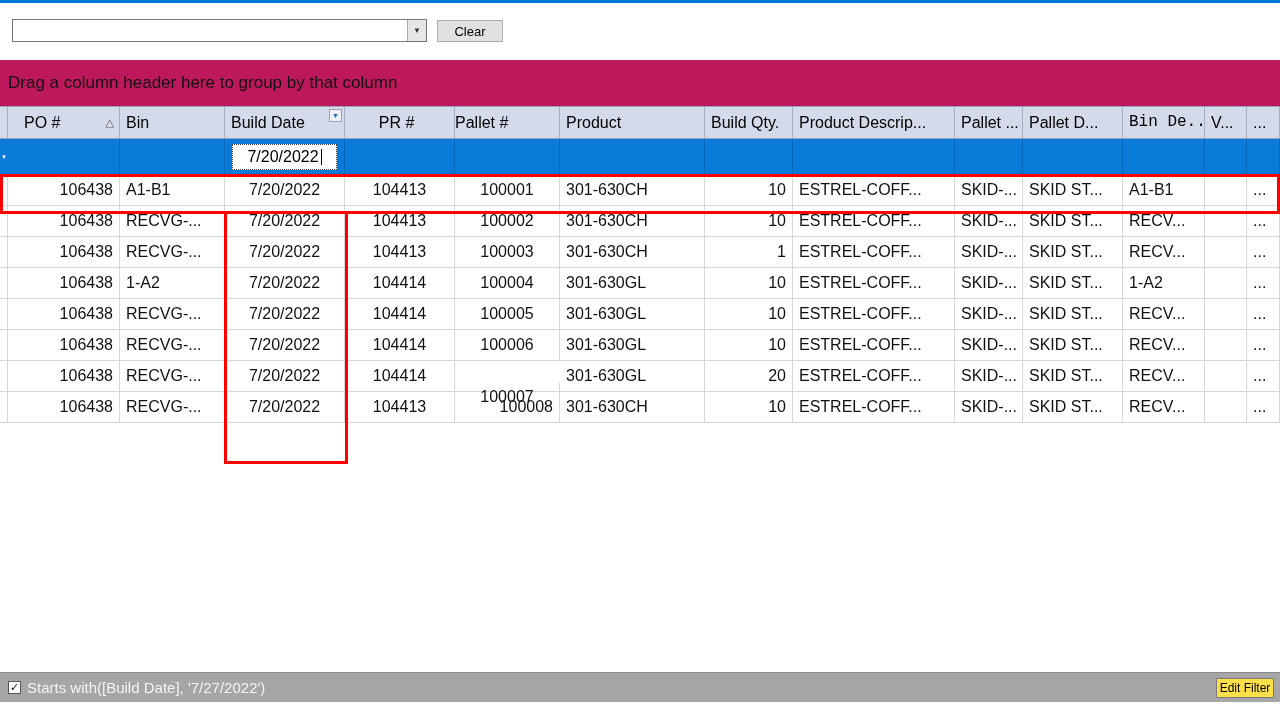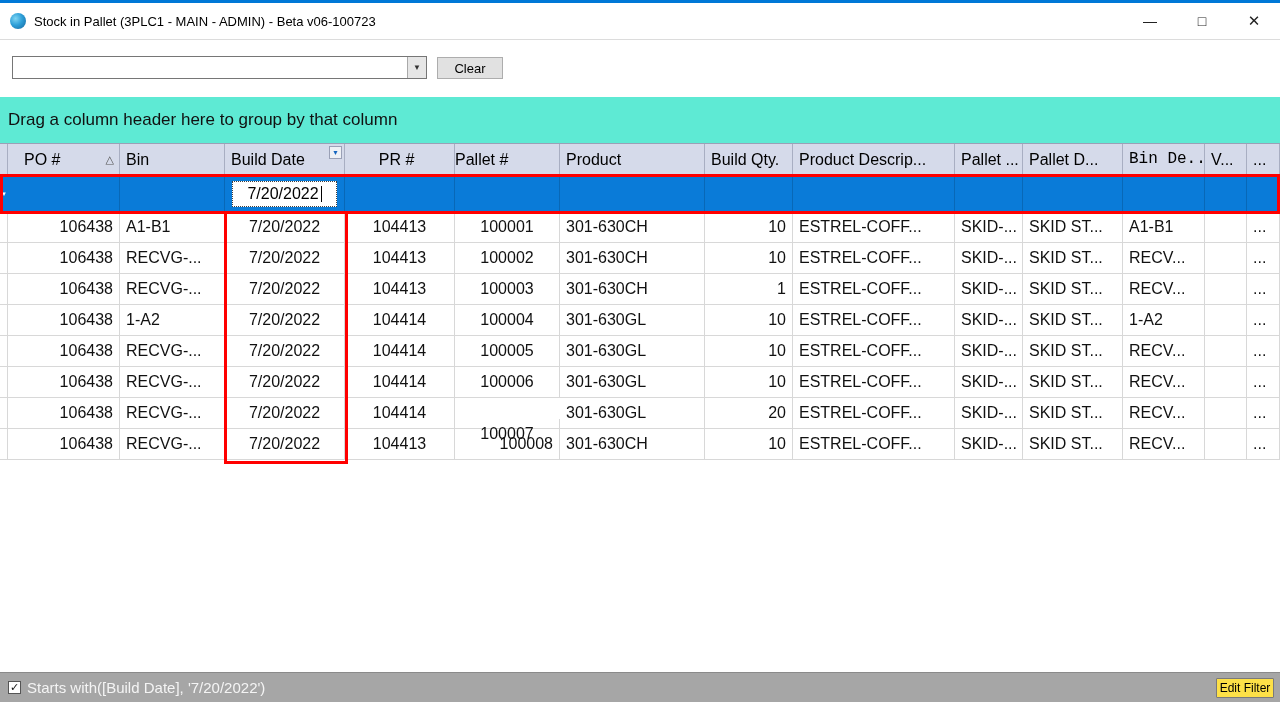--- a/index.html
+++ b/index.html
@@ -19,21 +19,21 @@
   .win-btn.close { font-size:15px; }
 
   
   .toolbar { height:57px; flex:0 0 auto; background:#fff; display:flex; align-items:flex-start; padding:16px 0 0 12px; }
   .combo { width:415px; height:23px; border:1px solid #767676; background:#fff; display:flex; }
   .combo-value { flex:1 1 auto; font-size:14px; line-height:21px; padding-left:4px; color:#000; }
   .combo-btn { width:19px; flex:0 0 auto; background:#e6e6e6; border-left:1px solid #a9a9a9; display:flex; align-items:center; justify-content:center; font-size:8px; color:#333; }
   .clear-btn { margin-left:10px; margin-top:1px; width:66px; height:22px; background:#e1e1e1; border:1px solid #adadad; font-size:13px; font-family:inherit; color:#000; }
 
   
-  .group-panel { height:46px; flex:0 0 auto; background:#5eead4; display:flex; align-items:center; padding-left:8px; font-size:17px; color:#111; }
+  .group-panel { height:46px; flex:0 0 auto; background:#be185d; display:flex; align-items:center; padding-left:8px; font-size:17px; color:#111; }
 
   
   .grid-header { height:33px; flex:0 0 auto; display:flex; background:#d5daea; border-top:1px solid #9aa0b6; border-bottom:1px solid #9aa0b6; }
   .ind-cell { width:8px; flex:0 0 auto; }
   .head-ind { background:#d5daea; border-right:1px solid #a8aec2; }
   .h-cell { position:relative; height:100%; line-height:31px; font-size:16px; color:#000; border-right:1px solid #a8aec2; padding:0 6px; white-space:nowrap; overflow:hidden; flex:0 0 auto; }
   .sort-glyph { position:absolute; right:5px; top:0; font-size:11px; color:#555; }
   .filter-glyph { position:absolute; right:2px; top:2px; width:13px; height:13px; line-height:11px; text-align:center; font-size:7px; color:#1565c0; background:#eef0f5; border:1px solid #9aa0b6; }
 
   .filter-row { height:36px; flex:0 0 auto; display:flex; background:#0a7bd8; }
@@ -62,29 +62,20 @@
   .rect-filter-row { left:0; top:174px; width:1280px; height:40px; }
   .rect-build-date { left:224px; top:211px; width:124px; height:253px; }
 </style>
 </head>
 <body>
 
 <div class="window">
 
   <div class="accent-strip"></div>
 
-  <div class="titlebar">
-    <span class="app-icon"></span>
-    <span class="title">Stock in Pallet (3PLC1 - MAIN - ADMIN) - Beta v06-100723</span>
-    <div class="win-controls">
-      <span class="win-btn">—</span>
-      <span class="win-btn">□</span>
-      <span class="win-btn close">✕</span>
-    </div>
-  </div>
 
   <div class="toolbar">
     <div class="combo">
       <span class="combo-value"></span>
       <span class="combo-btn">▼</span>
     </div>
     <button class="clear-btn">Clear</button>
   </div>
 
   <div class="group-panel">Drag a column header here to group by that column</div>
@@ -253,21 +244,21 @@
         <div class="g-cell" style="width: 82px; text-align: left;">RECV...</div>
         <div class="g-cell" style="width: 42px; text-align: left;"></div>
         <div class="g-cell" style="width: 33px; text-align: left;">...</div>
       </div>
     </div>
 
   <div class="grid-filler"></div>
 
   <div class="statusbar">
     <span class="status-checkbox">✓</span>
-    <span class="filter-text">Starts with([Build Date], '7/20/2022')</span>
+    <span class="filter-text">Starts with([Build Date], '7/27/2022')</span>
     <button class="edit-filter">Edit Filter</button>
   </div>
 
   <div class="bottom-strip"></div>
 
   <div class="annotation rect-filter-row"></div>
   <div class="annotation rect-build-date"></div>
 
 </div>
 

